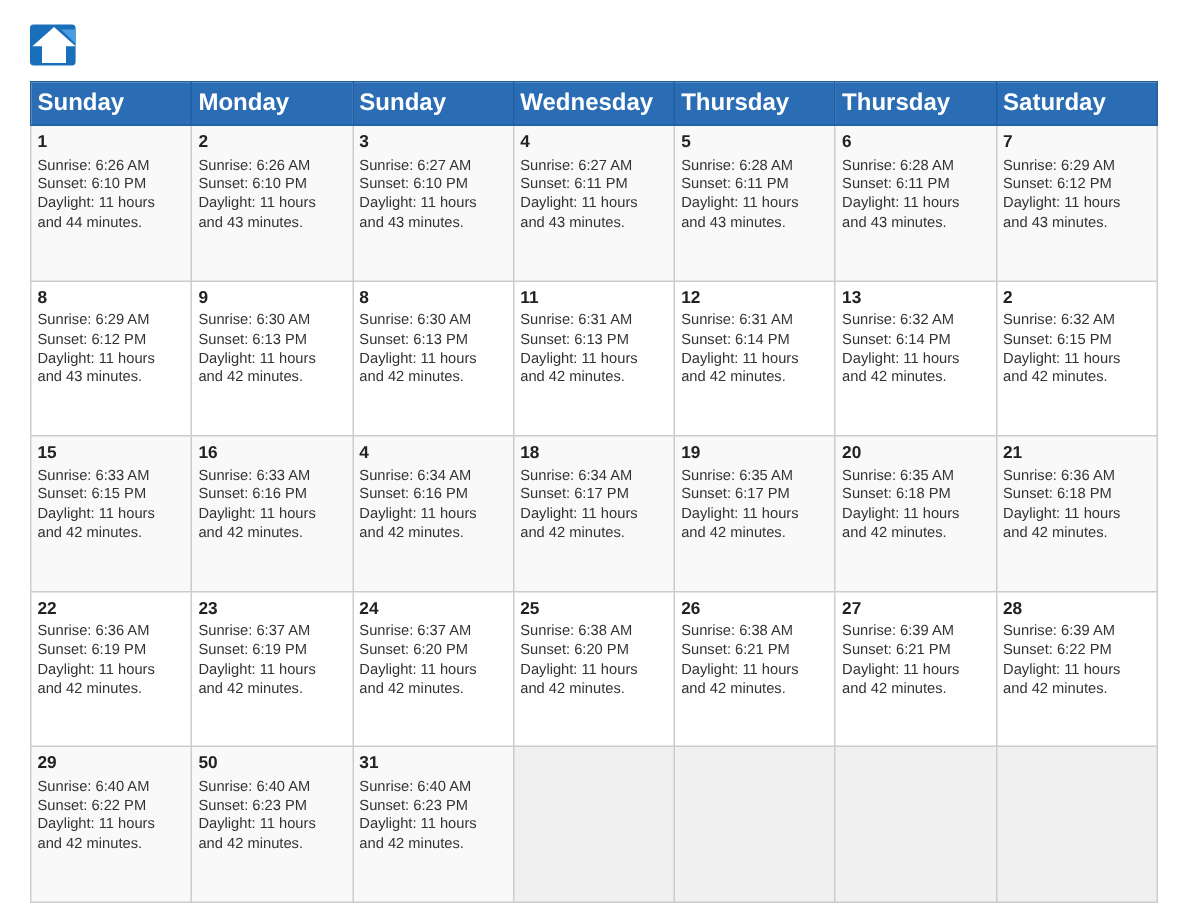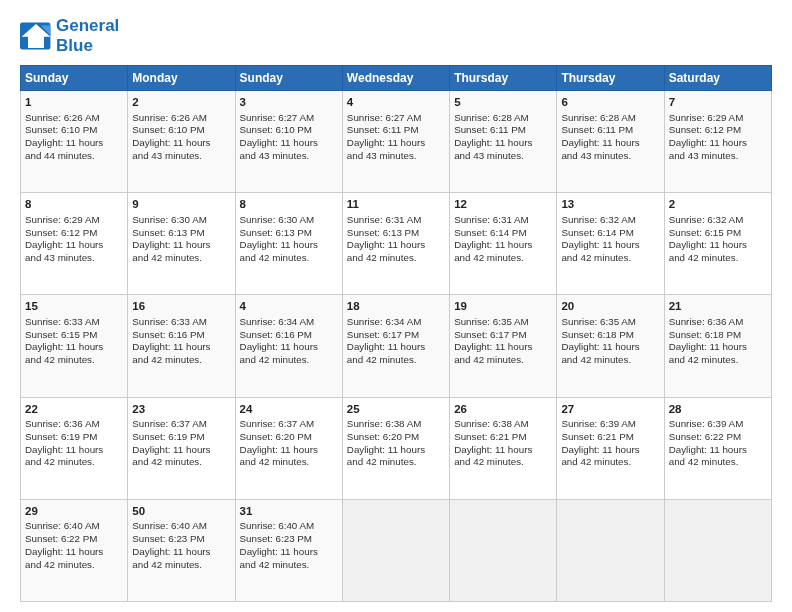--- a/index.html
+++ b/index.html
@@ -49,21 +49,21 @@
       flex: 1;
       border-collapse: collapse;
       width: 100%;
       font-size: 10.5px;
       border: 1px solid #ccc;
     }
     .calendar th {
       background-color: #2a6db5;
       color: white;
       font-weight: bold;
-      font-size: 12px;
+      font-size: 16px;
       padding: 5px 4px;
       text-align: left;
       border: 1px solid #2060a0;
     }
     .calendar td {
       vertical-align: top;
       padding: 4px 4px;
       border: 1px solid #ccc;
       width: calc(100% / 7);
       line-height: 1.35;
@@ -94,24 +94,20 @@
 <body>
 
 <div class="page">
   <div class="header">
     <div class="logo">
       <svg class="logo-icon" viewBox="0 0 40 34" xmlns="http://www.w3.org/2000/svg">
         <rect x="0" y="0" width="38" height="34" rx="3" fill="#1a6fbb"></rect>
         <polygon points="20,2 38,18 30,18 30,32 10,32 10,18 2,18" fill="white"></polygon>
         <polygon points="26,4 38,4 38,16" fill="#4a9de0"></polygon>
       </svg>
-      <div>
-        <div style="font-size:17px;font-weight:bold;color:#1a6fbb;line-height:1.15;">General</div>
-        <div style="font-size:17px;font-weight:bold;color:#1a6fbb;line-height:1.15;">Blue</div>
-      </div>
     </div>
     <div class="title-block">
       <div class="main-title"></div>
       <div class="subtitle"></div>
     </div>
   </div>
 
   <table class="calendar">
     <thead>
       <tr>

